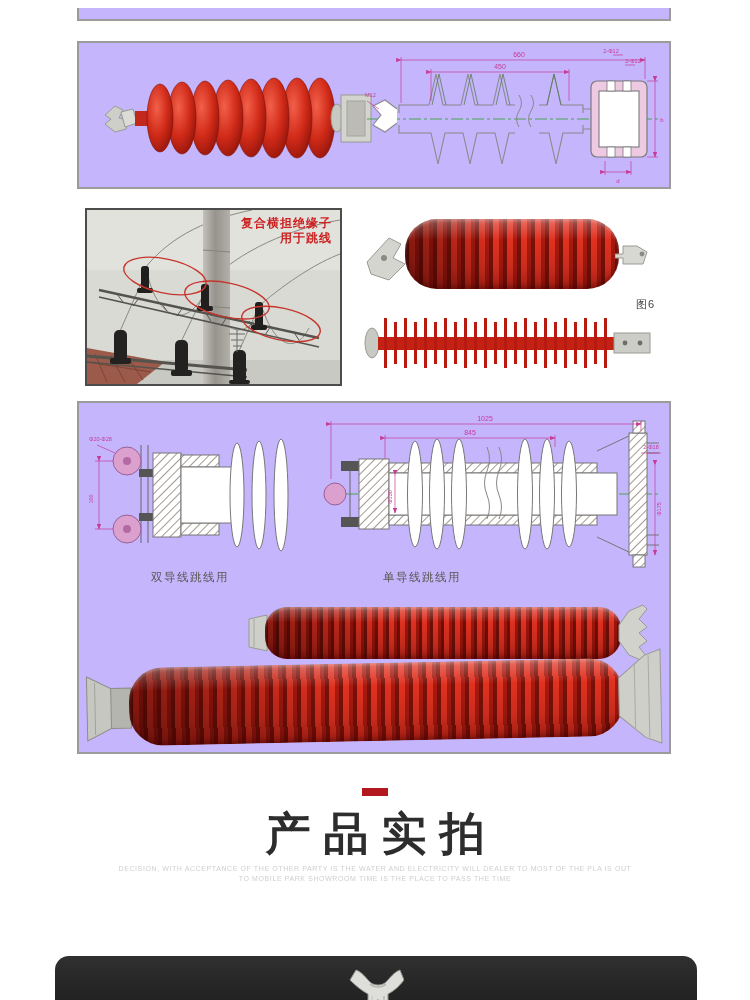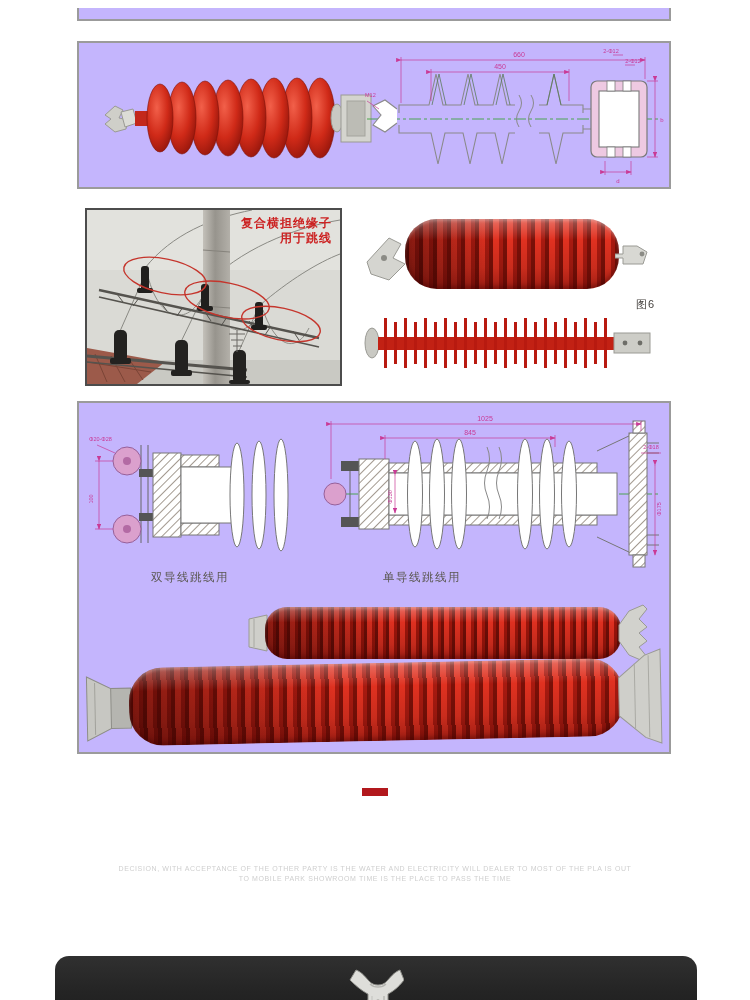--- a/index.html
+++ b/index.html
@@ -399,20 +399,21 @@
       <div class="rib-body" style="left:44px; top:10px; width:494px; height:78px; border-radius:34px;"></div>
       <svg class="abs" style="left:532px; top:0;" width="50" height="98" viewBox="0 0 50 98">
         <polygon points="2,30 28,8 44,2 44,96 28,90 2,68" fill="#cfcfca" stroke="#9a9a94" stroke-width="1"></polygon>
         <line x1="18" y1="16" x2="18" y2="82" stroke="#aaaaa4" stroke-width="1"></line>
         <line x1="32" y1="8" x2="32" y2="90" stroke="#aaaaa4" stroke-width="1"></line>
       </svg>
     </div>
   </div>
 
   <div class="red-dash"></div>
+  <div class="section-title">产品实拍</div>
   <div class="subtitle-en" style="top:857px;">DECISION, WITH ACCEPTANCE OF THE OTHER PARTY IS THE WATER AND ELECTRICITY WILL DEALER TO MOST OF THE PLA IS OUT</div>
   <div class="subtitle-en" style="top:867px;">TO MOBILE PARK SHOWROOM TIME IS THE PLACE TO PASS THE TIME</div>
 
   <div class="dark-panel">
     <svg class="abs" style="left:293px; top:12px;" width="56" height="52" viewBox="0 0 56 52">
       <path d="M8,2 C14,4 18,10 22,14 C26,18 34,18 38,14 C42,10 46,4 52,2 L56,12 C50,20 44,24 40,26 L40,32 C48,36 54,44 56,52 L4,52 C6,44 12,36 20,32 L20,26 C16,24 10,20 2,12 Z" fill="#dedeDA" stroke="#8f8f8a" stroke-width="1"></path>
       <circle cx="30" cy="34" r="2.6" fill="#8a8a85"></circle>
       <path d="M22,16 C26,20 34,20 38,16" fill="none" stroke="#b5b5b0" stroke-width="1.4"></path>
       <line x1="24" y1="28" x2="24" y2="48" stroke="#c2c2bd" stroke-width="1"></line>
       <line x1="36" y1="28" x2="36" y2="48" stroke="#a5a5a0" stroke-width="1"></line>

